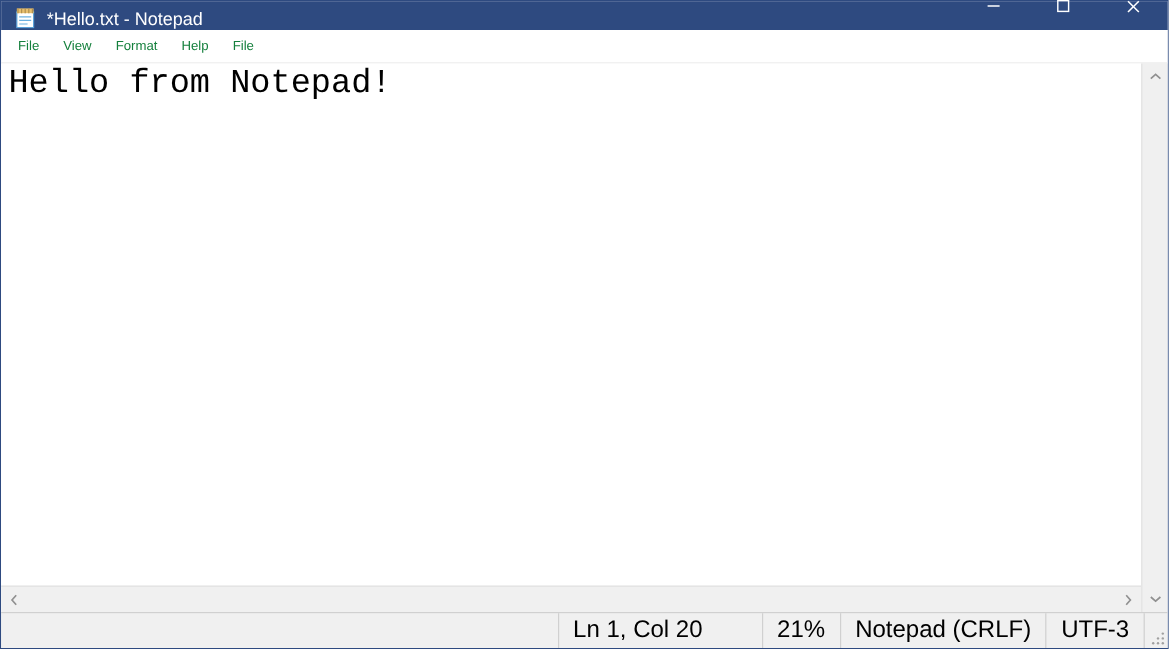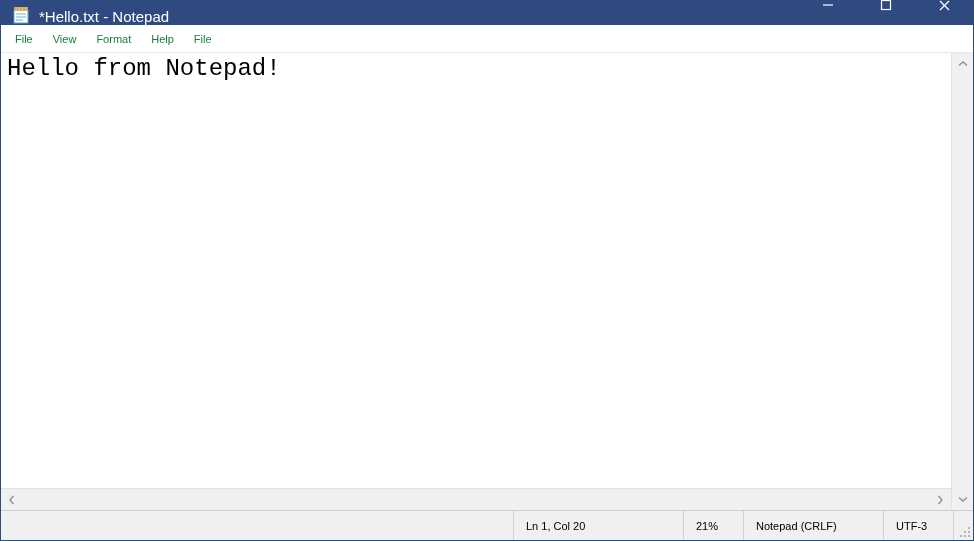--- a/index.html
+++ b/index.html
@@ -70,21 +70,21 @@
       min-height: 0;
       background: #fff;
     }
     .editor {
       flex: 1;
       width: 100%;
       border: none;
       outline: none;
       resize: none;
       font-family: Consolas, "Courier New", monospace;
-      font-size: 24px;
+      font-size: 28px;
       line-height: 1.15;
       padding: 2px 6px;
       white-space: pre;
       overflow: hidden;
       color: #000;
     }
     
     .hscroll {
       height: 22px;
       background: #f0f0f0;
@@ -126,21 +126,21 @@
       justify-content: center;
       color: #888;
     }
     
     .statusbar {
       height: 30px;
       background: #f0f0f0;
       border-top: 1px solid #d0d0d0;
       display: flex;
       align-items: stretch;
-      font-size: 11px;
+      font-size: 20px;
       color: #000;
     }
     .statusbar .seg {
       border-left: 1px solid #d0d0d0;
       display: flex;
       align-items: center;
       padding: 0 12px;
       white-space: nowrap;
     }
     .statusbar .seg.first {

